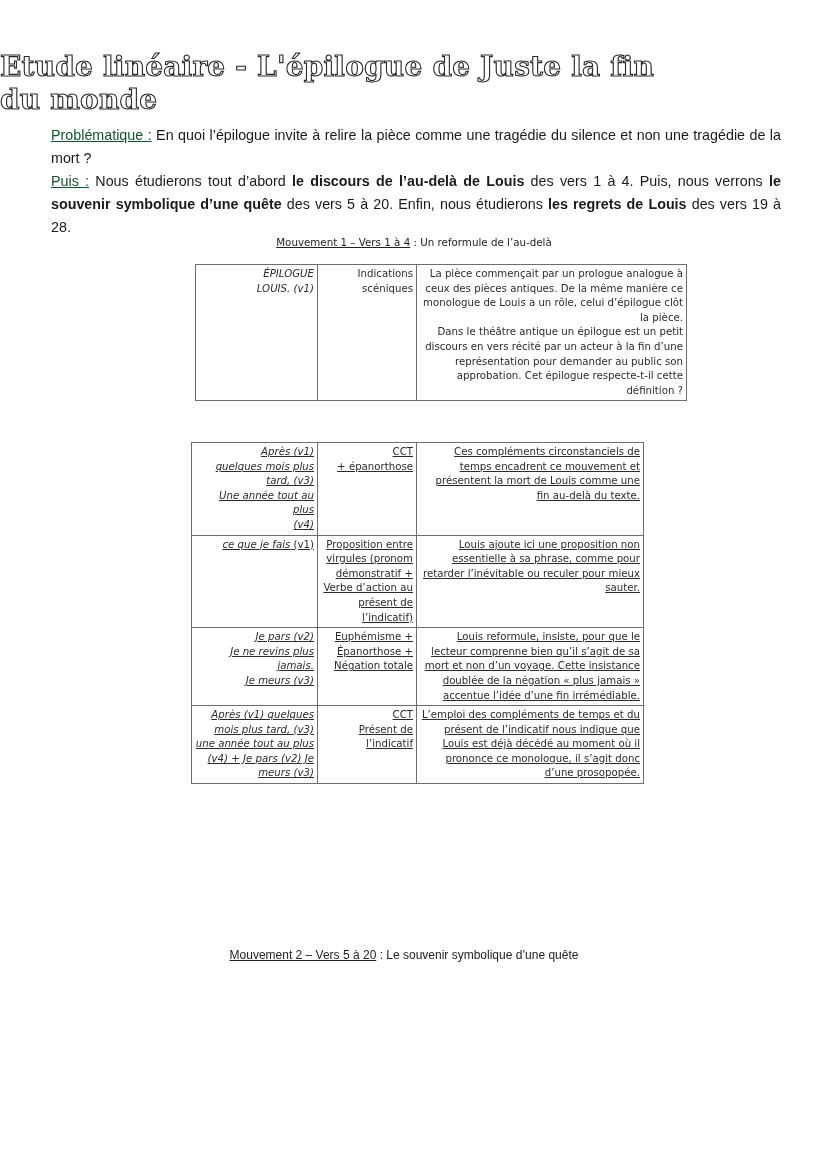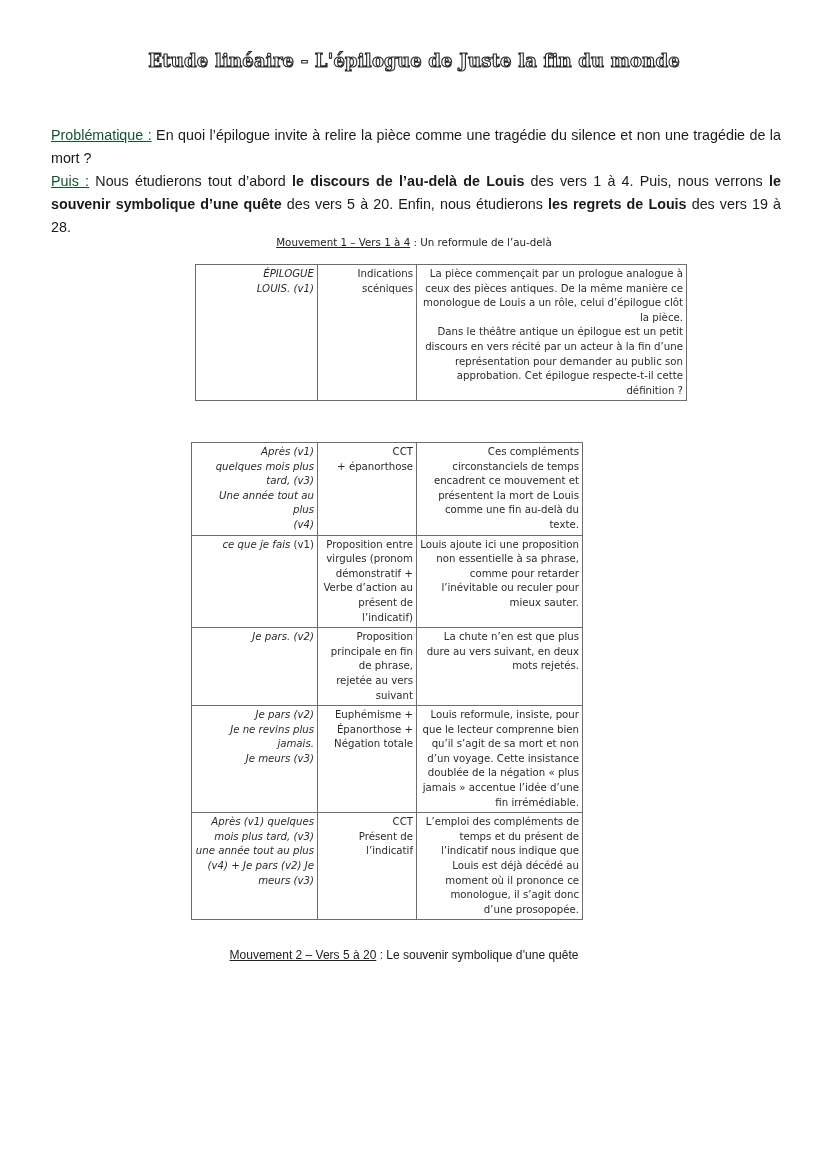--- a/index.html
+++ b/index.html
@@ -13,24 +13,24 @@
       position: relative;
       overflow: hidden;
       font-family: "Liberation Sans", sans-serif;
       color: #1a1a1a;
     }
     .title {
       position: absolute;
       top: 50px;
       left: 0;
       width: 680px;
-      text-align: right;
+      text-align: left;
       font-family: "DejaVu Serif", serif;
       font-weight: bold;
-      font-size: 18px;
+      font-size: 28px;
       letter-spacing: 0.2px;
       color: #ffffff;
       -webkit-text-stroke: 1.1px #2a2a2a;
       text-shadow: 0 0 0 #2a2a2a;
       margin: 0;
     }
     .intro {
       position: absolute;
       top: 124px;
       left: 51px;
@@ -90,21 +90,22 @@
       color: #222;
     }
     .t1 {
       top: 264px;
       left: 195px;
       width: 492px;
     }
     .t2 {
       top: 442px;
       left: 191px;
-      width: 392px;
+      width: 453px;
+      text-decoration: underline;
     }
     .c1 { width: 115px; }
     .c2 { width: 92px; }
     .c3 { }
     .t2 .c1 { width: 119px; }
     .it { font-style: italic; }
     .ital-span { font-style: italic; }
     .pre { white-space: pre-line; }
   </style>
 </head>
@@ -149,25 +150,20 @@
     <td class="c2 pre" style="width:92px;">CCT
 + épanorthose</td>
     <td class="c3">Ces compléments circonstanciels de temps encadrent ce mouvement et présentent la mort de Louis comme une fin au-delà du texte.</td>
   </tr>
   <tr>
     <td class="c1" style="height:86px;"><span class="ital-span">ce que je fais</span><span> (v1)</span></td>
     <td class="c2">Proposition entre virgules (pronom démonstratif + Verbe d’action au présent de l’indicatif)</td>
     <td class="c3">Louis ajoute ici une proposition non essentielle à sa phrase, comme pour retarder l’inévitable ou reculer pour mieux sauter.</td>
   </tr>
   <tr>
-    <td class="c1 it" style="height:56px;">Je pars. (v2)</td>
-    <td class="c2">Proposition principale en fin de phrase, rejetée au vers suivant</td>
-    <td class="c3">La chute n’en est que plus dure au vers suivant, en deux mots rejetés.</td>
-  </tr>
-  <tr>
     <td class="c1 it pre" style="height:70px;">Je pars (v2)
 Je ne revins plus jamais.
 Je meurs (v3)</td>
     <td class="c2 pre">Euphémisme +
 Épanorthose +
 Négation totale</td>
     <td class="c3">Louis reformule, insiste, pour que le lecteur comprenne bien qu’il s’agit de sa mort et non d’un voyage. Cette insistance doublée de la négation « plus jamais » accentue l’idée d’une fin irrémédiable.</td>
   </tr>
   <tr>
     <td class="c1 it" style="height:70px;">Après (v1) quelques mois plus tard, (v3) une année tout au plus (v4) + Je pars (v2) Je meurs (v3)</td>

